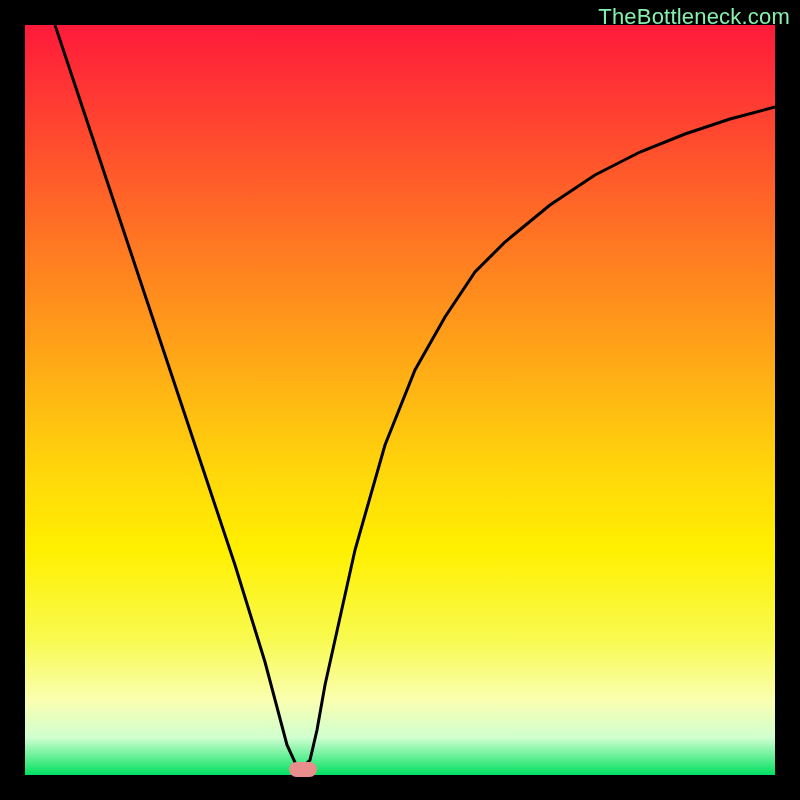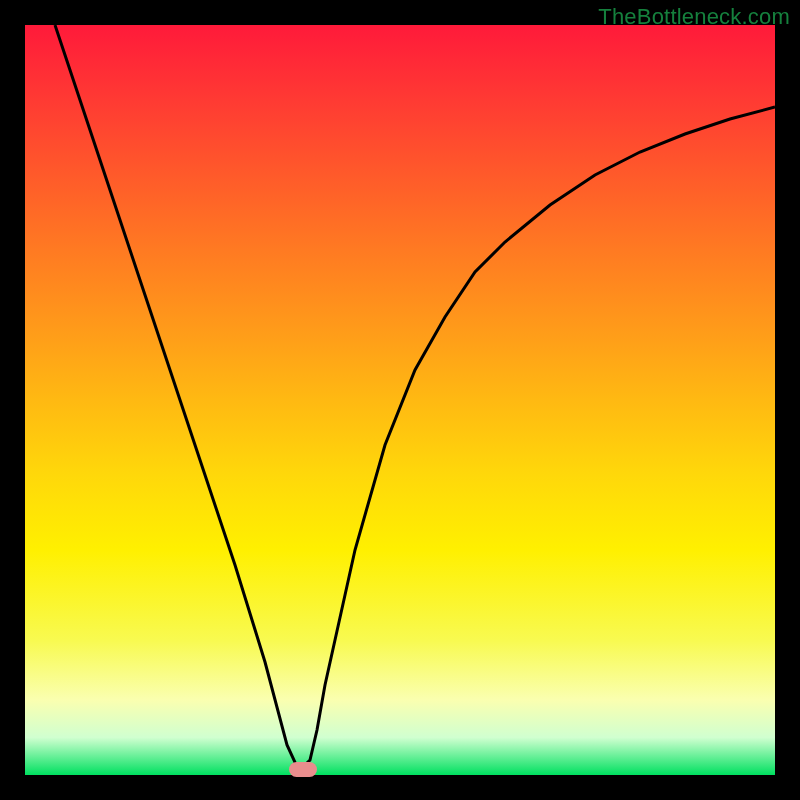--- a/index.html
+++ b/index.html
@@ -29,21 +29,21 @@
       #f8fa50 82%,
       #faffb0 90%,
       #d0ffd0 95%,
       #00e060 100%
     );
   }
   .watermark {
     position: absolute;
     top: 4px;
     right: 10px;
-    color: #15803d;
+    color: #86efac;
     font-size: 22px;
     font-weight: 500;
     letter-spacing: 0.2px;
   }
   svg.curve {
     position: absolute;
     left: 0;
     top: 0;
     width: 750px;
     height: 750px;

